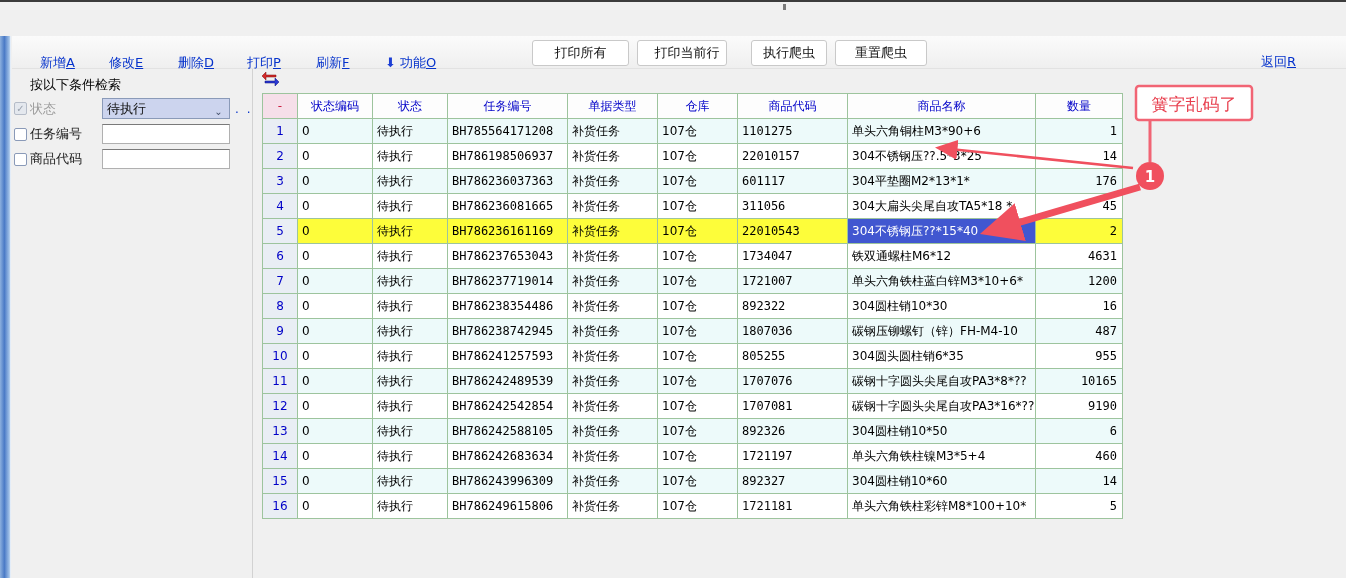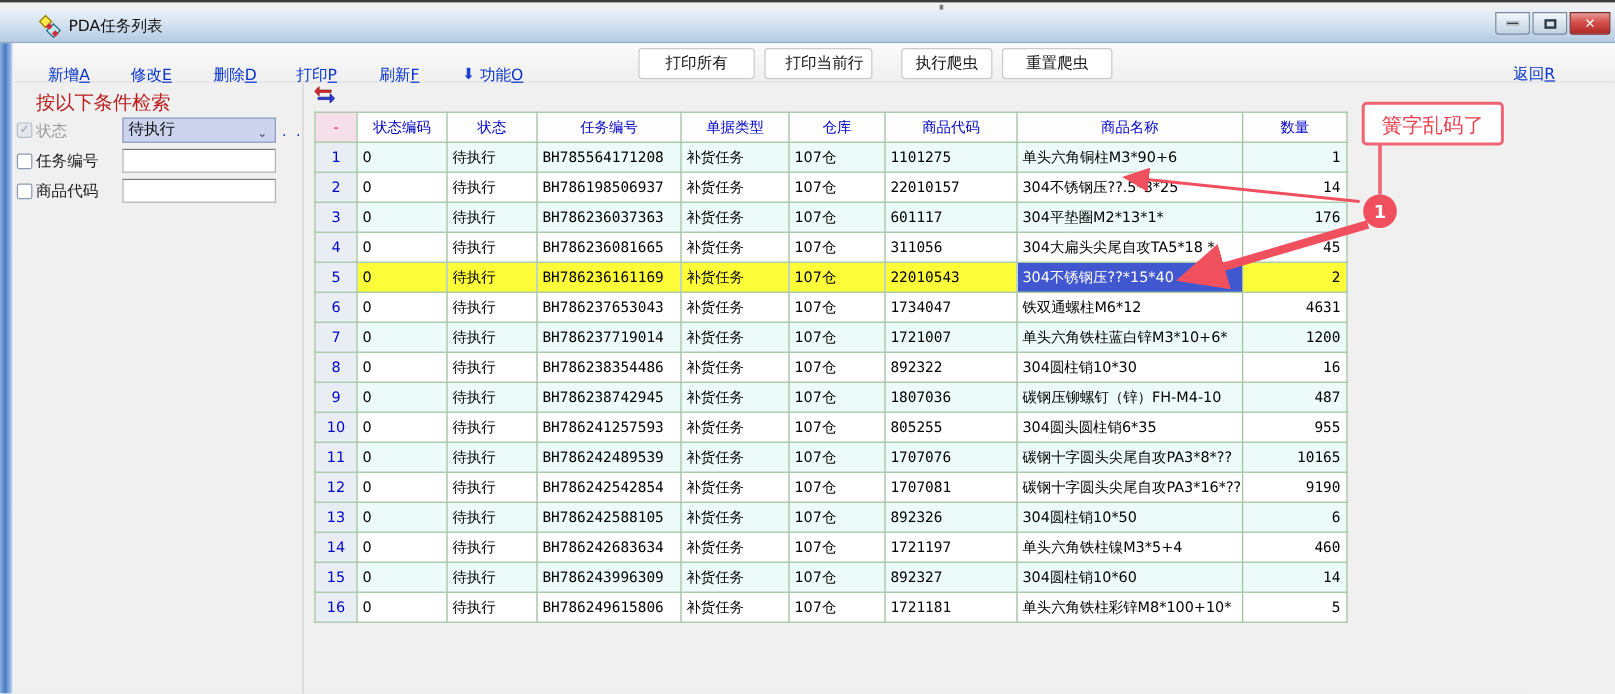--- a/index.html
+++ b/index.html
@@ -43,21 +43,21 @@
   .tb-btn.b3{width:76px; margin-right:8px;} .tb-btn.b4{width:92px;}
   .return-link { position:absolute; right:50px; top:17px; font-size:13px; color:#0633cc; cursor:pointer; }
   .return-link .accel { text-decoration:underline; }
 
   
   .left-border { position:absolute; left:0; top:36px; width:11px; height:542px;
     background:linear-gradient(90deg,#8cb0de,#4a7ac6 40%,#a2c2e8 85%,#ffffff); }
 
   
   .sidebar { position:absolute; left:13px; top:69px; width:240px; height:509px; }
-  .panel-title { position:absolute; left:17px; top:7px; font-size:16px; color:#b91c1c; }
+  .panel-title { position:absolute; left:17px; top:7px; font-size:13px; color:#000000; }
   .cond-row { position:absolute; left:0; display:flex; align-items:center; }
   .cond-row.r1{top:29px;} .cond-row.r2{top:55px;} .cond-row.r3{top:80px;}
   .cbx { width:13px; height:13px; border:1px solid #8a9ab8; border-radius:2px; background:#fff; margin-left:1px; cursor:pointer;
     display:flex; align-items:center; justify-content:center; font-size:10px; }
   .cbx.checked-disabled { background:#e4e8ee; border-color:#b5bcc8; color:#9aa2ae; }
   .cond-label { font-size:13px; color:#1a1a1a; margin-left:3px; width:72px; }
   .cond-label.disabled { color:#9a9a9a; }
   .combo { width:128px; height:21px; border:1px solid #8a9ab8; background:#ccd4ee; position:relative;
     font-size:13px; color:#111; line-height:19px; padding-left:4px; cursor:pointer; }
   .combo .arrow { position:absolute; right:3px; top:3px; width:15px; height:14px; color:#44506a; font-size:10px; text-align:center; }
@@ -94,40 +94,20 @@
 </style>
 </head>
 <body>
 
 <div id="canvas">
 
   <div class="top-strip">
     <div class="tick" style="left:783px;"></div>
   </div>
 
-  <div class="titlebar">
-    <div class="app-icon">
-      <div class="d1"></div>
-        <div class="d2"></div>
-      <div class="dot" style="left:6px; top:7px;"></div>
-      <div class="dot" style="left:11px; top:13px;"></div>
-    </div>
-    <div class="title-text">PDA任务列表</div>
-    <div class="win-btns">
-      <div class="win-btn">
-          <div class="minim-glyph"></div>
-        </div>
-      <div class="win-btn">
-          <div class="maxim-glyph"></div>
-        </div>
-      <div class="win-btn close">
-          <span>✕</span>
-        </div>
-    </div>
-  </div>
 
   <div class="left-border"></div>
 
   <div class="menubar">
     <div class="menu-items">
       <div class="menu-item"><span>新增</span><span class="accel">A</span></div>
       <div class="menu-item"><span>修改</span><span class="accel">E</span></div>
       <div class="menu-item"><span>删除</span><span class="accel">D</span></div>
       <div class="menu-item"><span>打印</span><span class="accel">P</span></div>
       <div class="menu-item"><span>刷新</span><span class="accel">F</span></div>

